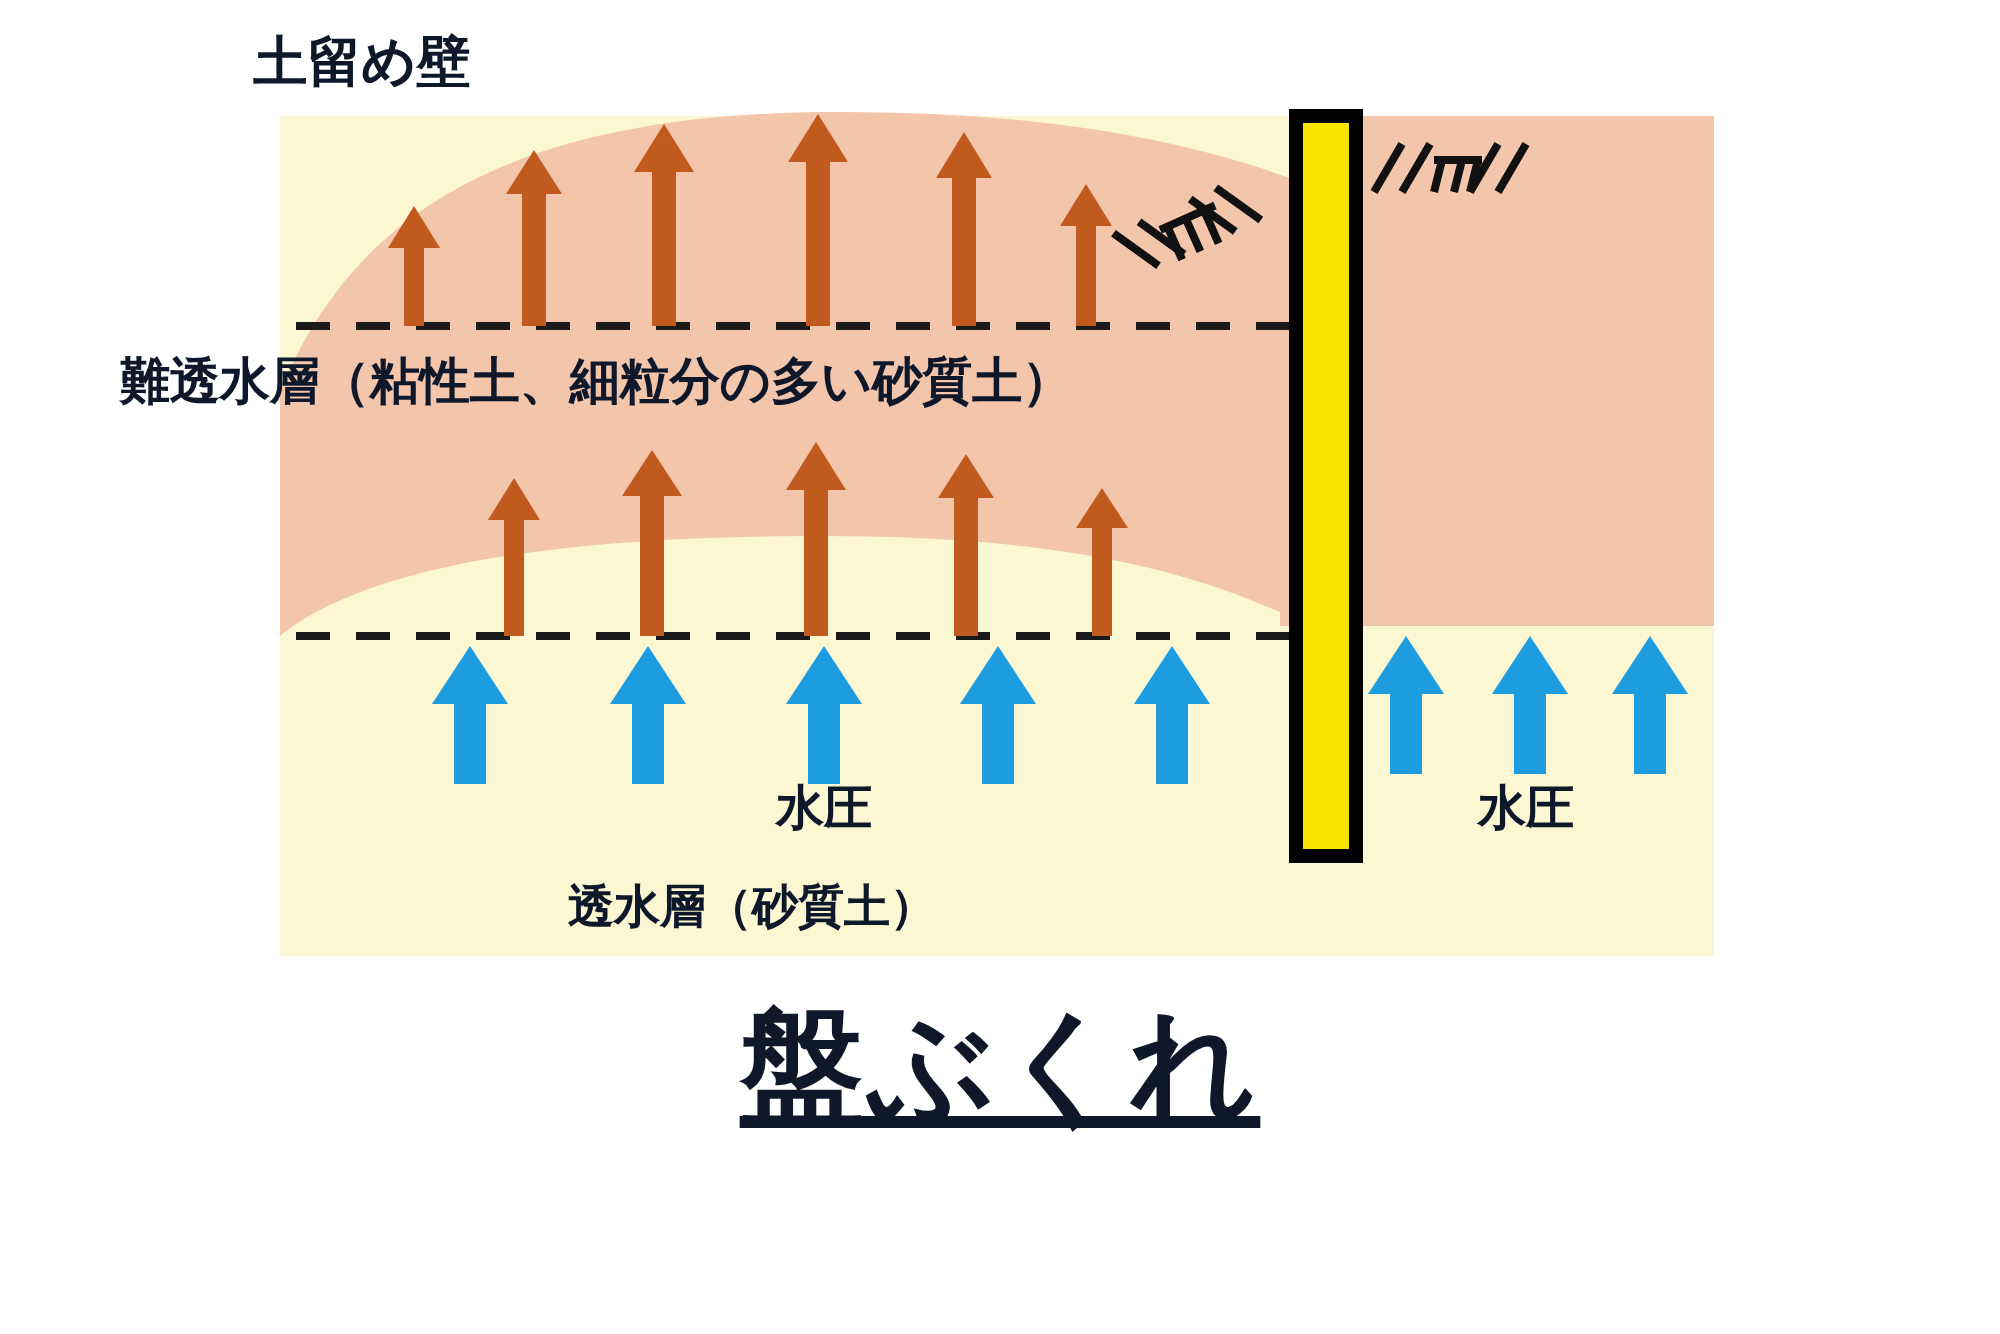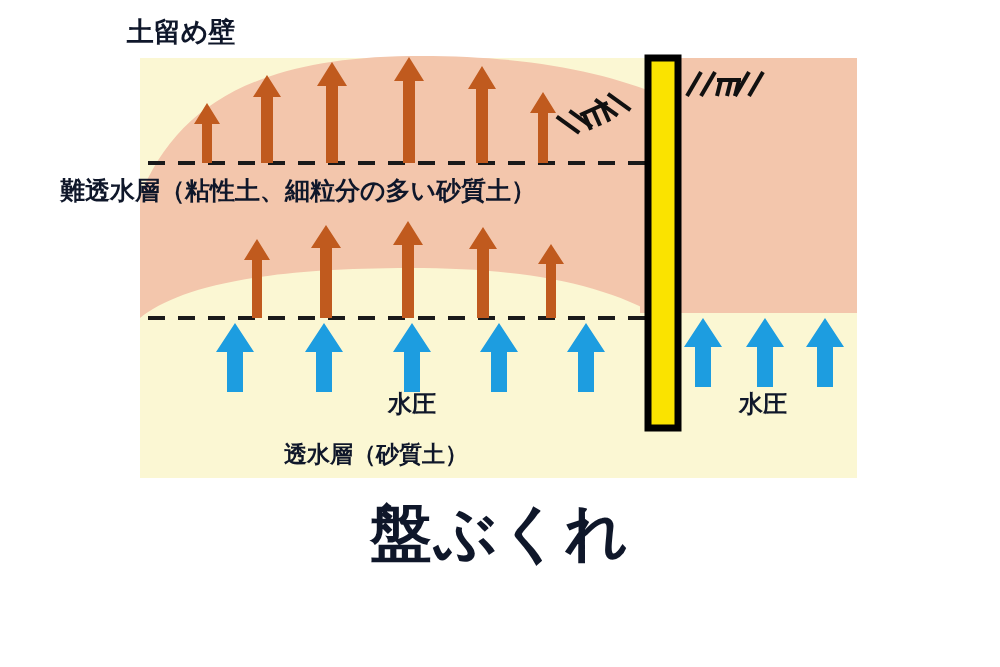--- a/index.html
+++ b/index.html
@@ -17,21 +17,21 @@
   #wall-title{left:0;top:18px;width:1000px;text-align:center;font-size:27px;}
   #wall-title span{display:inline-block;transform:translateX(-319px);}
   #lbl-impermeable{left:0;top:178px;width:804px;text-align:center;font-size:25px;}
   #lbl-impermeable span{display:inline-block;transform:translateX(-104px);}
   #lbl-permeable{left:0;top:443px;width:868px;text-align:center;font-size:23px;}
   #lbl-permeable span{display:inline-block;transform:translateX(-58px);}
   #lbl-wp-left{left:0;top:392px;width:1000px;text-align:center;font-size:24px;}
   #lbl-wp-left span{display:inline-block;transform:translateX(-88px);}
   #lbl-wp-right{left:0;top:392px;width:1000px;text-align:center;font-size:24px;}
   #lbl-wp-right span{display:inline-block;transform:translateX(+263px);}
-  #caption{left:0;top:502px;width:1000px;text-align:center;font-size:62px;letter-spacing:2px;}
+  #caption{left:0;top:502px;width:1000px;text-align:center;font-size:62px;letter-spacing:2px;text-decoration:underline;}
 </style>
 </head>
 <body>
 
 <div id="stage">
 
   <svg id="diagram" viewBox="0 0 1000 667">
     <defs>
       <clipPath id="soilClip">
         <rect x="140" y="40" width="717" height="438"></rect>

